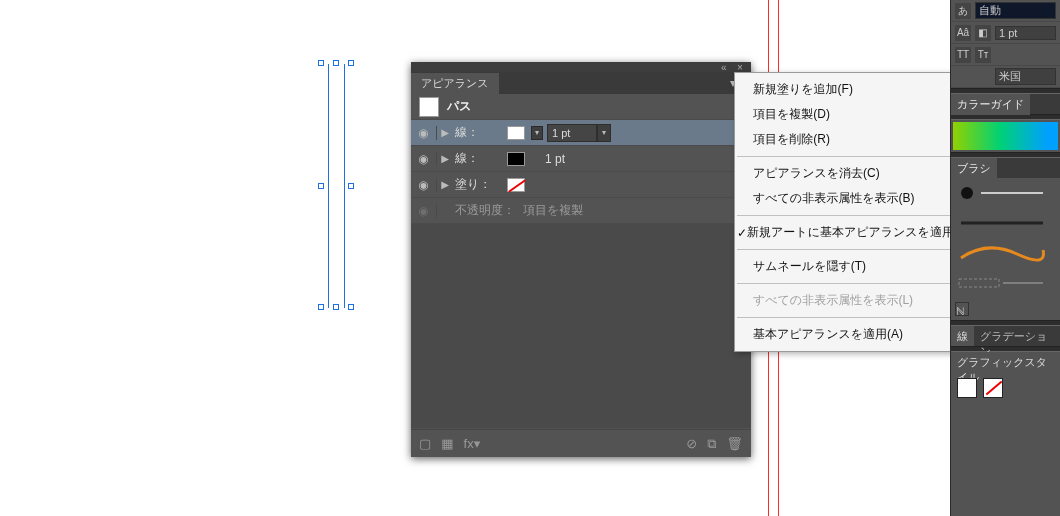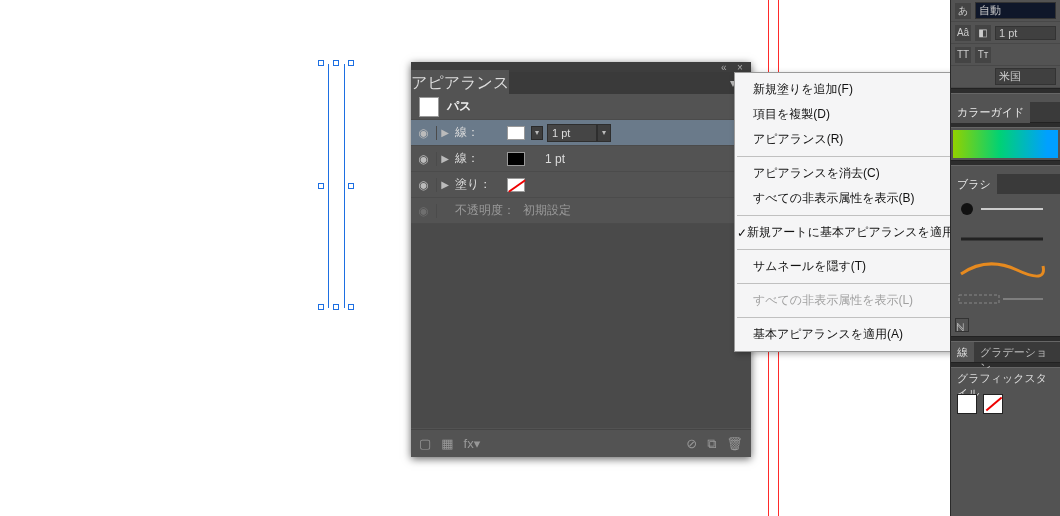--- a/index.html
+++ b/index.html
@@ -2,21 +2,21 @@
 <html><head>
   <meta charset="utf-8">
   <style>
     * { margin:0; padding:0; box-sizing:border-box; user-select:none; font-family:"Meiryo","Hiragino Kaku Gothic",sans-serif; }
     body { width:1060px; height:516px; background:#fff; position:relative; overflow:hidden; }
 
     
     .dock { position:absolute; right:0; top:0; width:110px; height:516px; background:#535353; border-left:1px solid #2a2a2a; color:#ccc; font-size:11px; }
     .dock-row { display:flex; align-items:center; height:22px; padding:0 4px; gap:4px; border-bottom:1px solid #484848;}
     .dock-row .ico { width:16px; height:16px; background:#444; display:flex; align-items:center; justify-content:center; font-size:10px;}
-    .tabstrip { display:flex; height:20px; background:#3a3a3a; margin-top:8px; align-items:center;}
+    .tabstrip { display:flex; height:20px; background:#3a3a3a; margin-top:0; align-items:center;}
     .tabstrip .tab { padding:3px 6px; font-size:11px; color:#bbb; }
     .tabstrip .tab.active{ background:#535353; color:#eaeaea;}
     .grad { height:28px; background:linear-gradient(90deg,#92d100,#00d176,#00a0ff 90%); margin:2px;}
     .brushlist { background:#535353; }
     .brushlist .bl { height:30px; display:flex; align-items:center; padding:0 6px; }
     .gstab { display:flex; height:20px; background:#3a3a3a;}
     .gstab .t{ padding:3px 6px; font-size:11px; color:#bbb;}
     .gstab .t.act{background:#535353;color:#ddd;}
     .gstyle-row{display:flex;gap:6px;padding:6px;}
     .gstyle-row .sw{width:20px;height:20px;background:#fff;border:1px solid #222;font-size:12px;display:flex;align-items:center;justify-content:center;}
@@ -30,21 +30,21 @@
     
     .canvas { position:absolute; left:0; top:0; width:950px; height:516px; }
     .sel-box{position:absolute;width:6px;height:6px;background:#fff;border:1px solid #1d6fe2;}
     .lineseg{position:absolute;width:1px;background:#1d6fe2;}
 
     
     .panel { position:absolute; left:411px; top:62px; width:340px; height:395px; background:#535353; color:#ddd; font-size:12px; box-shadow:0 2px 8px rgba(0,0,0,.6);}
     .panel-topbar{height:10px;background:#3d3d3d;display:flex;justify-content:flex-end;align-items:center;padding-right:4px;gap:6px;}
     .panel-topbar .x{width:10px;font-size:10px;color:#aaa;cursor:pointer;}
     .panel-tabs{height:22px;background:#3a3a3a;display:flex;align-items:center;}
-    .panel-tabs .ptab{padding:3px 0;background:#535353;font-size:16px;color:#ddd;}
+    .panel-tabs .ptab{padding:3px 10px;background:#535353;font-size:11px;color:#ddd;}
     .panel-tabs .menuico{margin-left:auto;padding:0 8px;color:#bbb;font-size:12px;}
     .prow{display:flex;align-items:center;height:26px;border-bottom:1px solid #4b4b4b;}
     .titlerow{background:#535353;}
     .titlerow .bigsw{width:20px;height:20px;background:#fff;border:1px solid #999;margin:0 8px;}
     .titlerow b{font-size:12px;font-weight:bold;color:#eee;}
     .attr{background:#535353;}
     .attr.selected{background:#6a7a8a;}
     .attr.dim{color:#9a9a9a;}
     .vis{width:26px;text-align:center;color:#bbb;font-size:12px;border-right:1px solid #4b4b4b;}
     .disclose{width:16px;text-align:center;color:#bbb;font-size:10px;}
@@ -129,21 +129,21 @@
     <div class="vis">◉</div>
     <div class="disclose">▶</div>
     <div class="lbl">塗り：</div>
     <div class="swatch none"></div>
   </div>
 
   <div class="prow attr dim">
     <div class="vis" style="color:#6f6f6f;">◉</div>
     <div class="disclose"></div>
     <div class="lbl" style="width:70px;">不透明度：</div>
-    <div>初期設定</div>
+    <div>項目を複製</div>
   </div>
 
   <div class="emptyarea" style="height:204px;"></div>
 
   <div class="panel-footer">
     <span class="ico">▢</span>
     <span class="ico">▦</span>
     <span class="ico">fx▾</span>
     <span class="spacer"></span>
     <span class="ico">⊘</span>
@@ -156,21 +156,21 @@
   <div class="mi">
       <span class="chk hidden-check">✓</span>
       <span>新規塗りを追加(F)</span>
     </div>
   <div class="mi">
       <span class="chk hidden-check">✓</span>
       <span>項目を複製(D)</span>
     </div>
   <div class="mi">
       <span class="chk hidden-check">✓</span>
-      <span>アピアランス(R)</span>
+      <span>項目を削除(R)</span>
     </div>
   <div class="sep"></div>
   <div class="mi">
       <span class="chk hidden-check">✓</span>
       <span>アピアランスを消去(C)</span>
     </div>
   <div class="mi">
       <span class="chk hidden-check">✓</span>
       <span>すべての非表示属性を表示(B)</span>
     </div>

